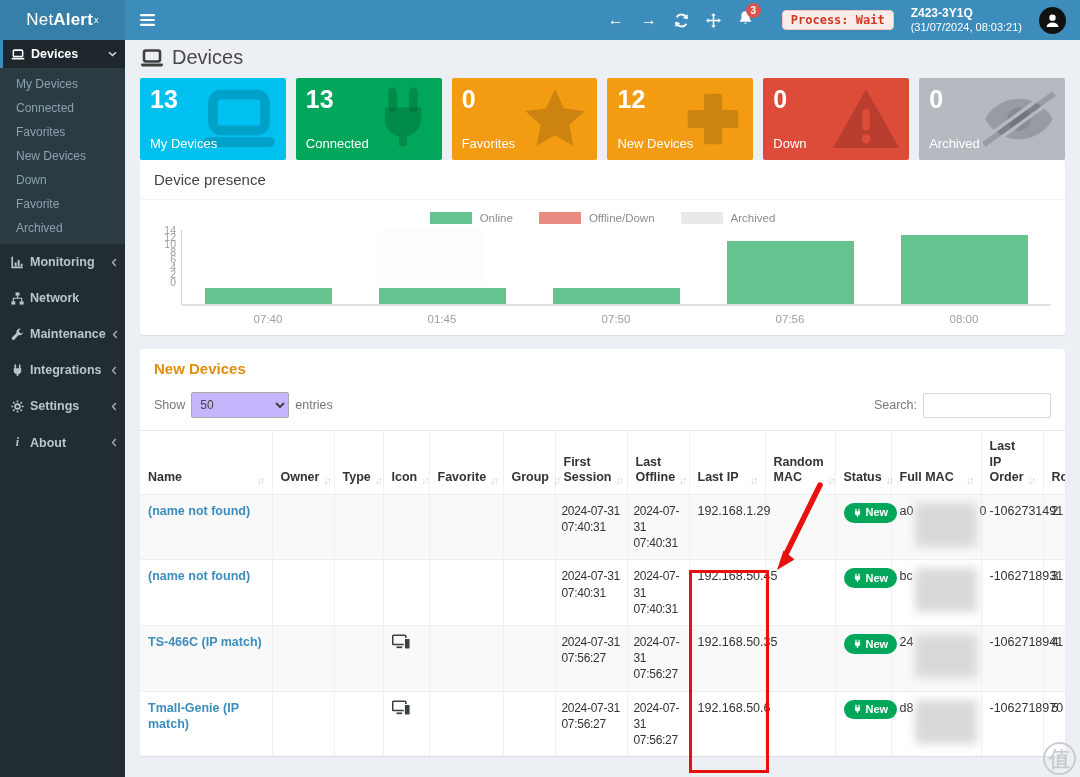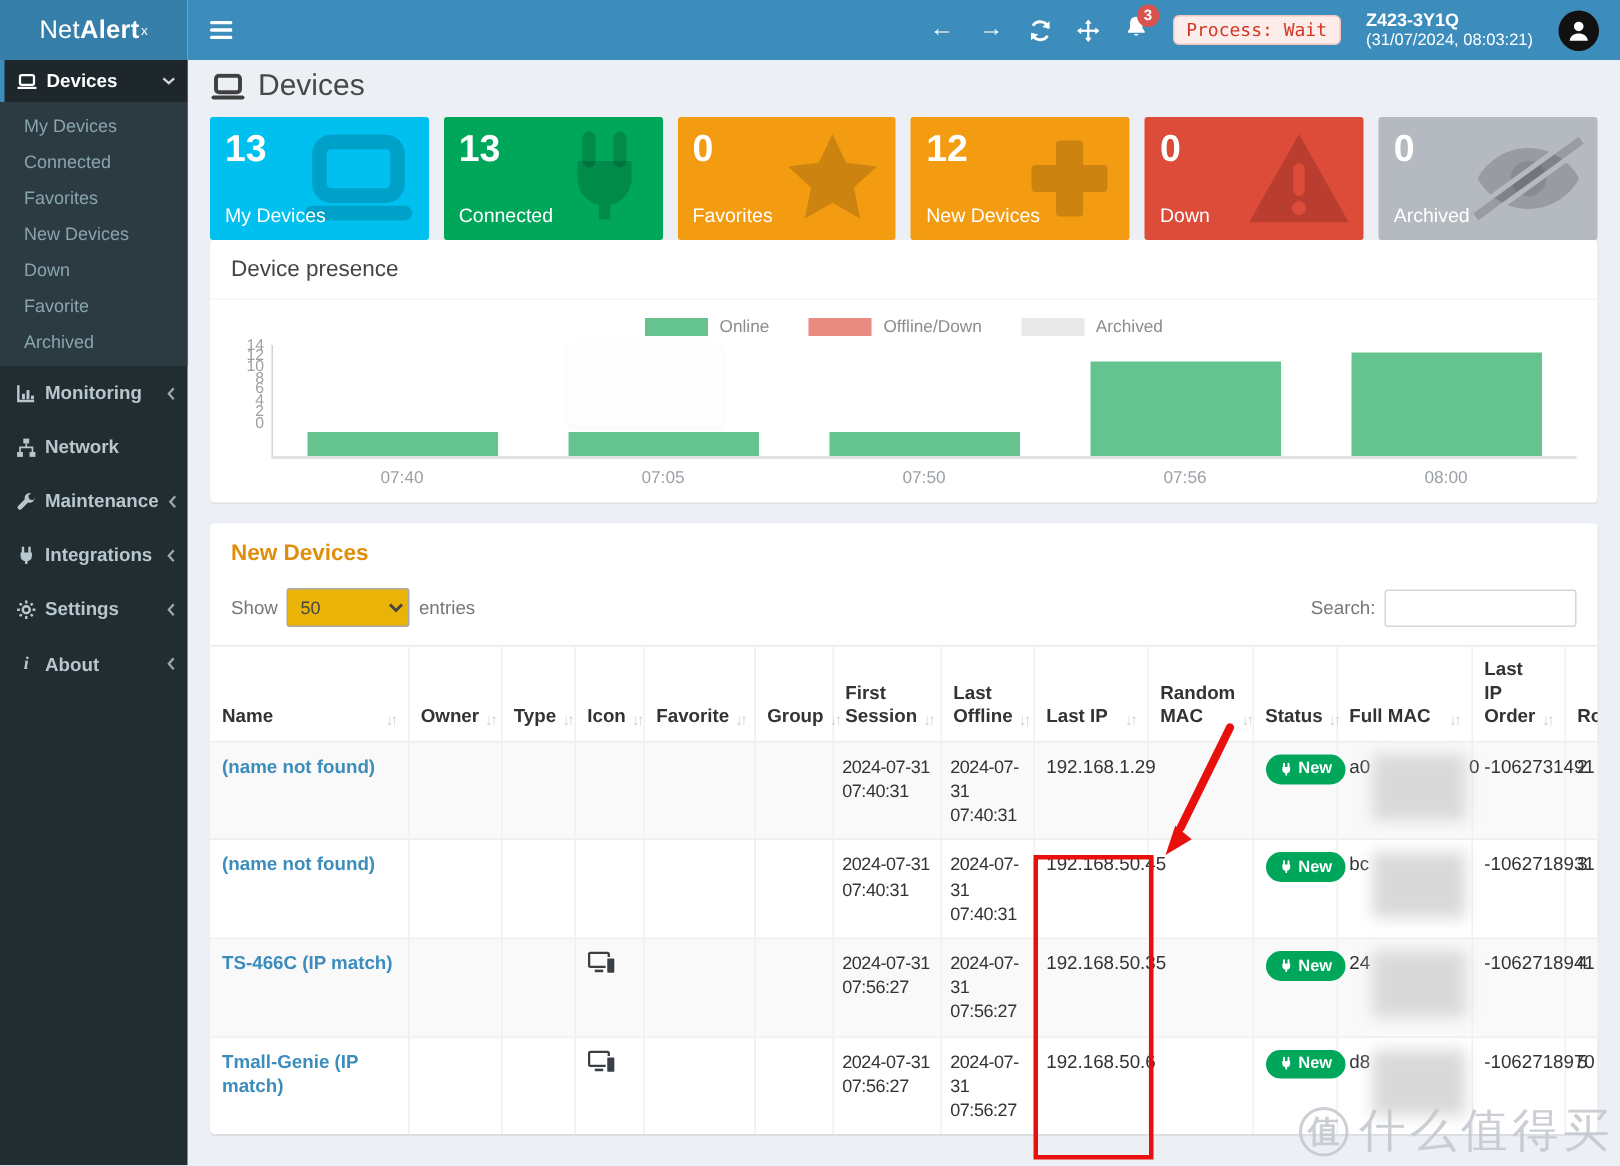--- a/index.html
+++ b/index.html
@@ -12,21 +12,21 @@
   .logo { width:125px; height:40px; background:#367fa9; color:#fff; display:flex; align-items:center; justify-content:center; font-size:17px; letter-spacing:.2px; }
   .logo .bold { font-weight:bold; }
   .logo sup { font-size:9px; margin-left:1px; }
   .navbar { flex:1; background:#3d8dbc; display:flex; align-items:center; color:#fff; }
   .hamburger { padding:0 15px; height:40px; display:flex; align-items:center; cursor:pointer; }
   .hamburger svg { display:block; }
   .nav-right { margin-left:auto; display:flex; align-items:center; gap:17px; padding-right:14px; }
   .nav-ic { font-size:16px; line-height:1; cursor:pointer; display:flex; align-items:center; }
   .bell-wrap { position:relative; cursor:pointer; }
   .bell-badge { position:absolute; top:-7px; right:-8px; min-width:15px; height:15px; border-radius:8px; background:#d9534f; color:#fff; font-size:10px; font-weight:bold; display:flex; align-items:center; justify-content:center; padding:0 3px; }
-  .process-badge { font-family:"DejaVu Sans Mono","Liberation Mono",monospace; font-size:12px; font-weight:normal; color:#d33724; background:#fcecea; border:1px solid #f2c4bf; border-radius:4px; padding:2px 8px; white-space:nowrap; }
+  .process-badge { font-family:"DejaVu Sans Mono","Liberation Mono",monospace; font-size:12px; font-weight:bold; color:#d33724; background:#fcecea; border:1px solid #f2c4bf; border-radius:4px; padding:2px 8px; white-space:nowrap;margin-left:12px; }
   .node-block { text-align:left; line-height:1.25; }
   .node-name { font-size:12px; font-weight:bold; }
   .node-time { font-size:11px; }
   .avatar { width:27px; height:27px; border-radius:50%; background:#111; display:flex; align-items:center; justify-content:center; overflow:hidden; cursor:pointer; }
 
   
   .sidebar { position:absolute; top:40px; left:0; bottom:0; width:125px; background:#222d32; z-index:4; }
   .side-item { display:flex; align-items:center; gap:6px; padding:7px 8px; color:#b8c7ce; font-size:12.5px; font-weight:bold; cursor:pointer; border-left:3px solid transparent; }
   .side-item .lbl { flex:1; }
   .side-item svg { flex:none; }
@@ -60,21 +60,21 @@
   .bars { position:relative; height:76px; border-left:1px solid #cfd4d9; border-bottom:2px solid #dfe3e6; display:flex; }
   .slot { flex:1; display:flex; align-items:flex-end; justify-content:center; }
   .bar { width:73%; }
   .ghost-tooltip { position:absolute; left:22.5%; top:0; width:12%; height:54px; background:rgba(253,253,253,.92); border-radius:5px; box-shadow:0 1px 5px rgba(0,0,0,.04); z-index:2; }
   .xaxis { display:flex; margin-left:27px; padding-top:7px; }
   .xaxis .xlab { flex:1; text-align:center; font-size:11.5px; color:#9aa0a6; }
 
   
   .tbl-controls { display:flex; align-items:center; justify-content:space-between; padding:4px 14px 12px; font-size:12.5px; color:#777; }
   .ctrl-left { display:flex; align-items:center; gap:6px; }
-  .page-select { width:82px; height:26px; font-size:12px; color:#444; border:1px solid #aaa; border-radius:2px; background:#eab308; padding:0 4px; }
+  .page-select { width:98px; height:26px; font-size:12px; color:#444; border:1px solid #aaa; border-radius:2px; background:#c4b5fd; padding:0 4px; }
   .ctrl-right { display:flex; align-items:center; gap:6px;margin-left:32px; }
   .search-input { width:128px; height:25px; border:1px solid #d6d6d6; border-radius:2px; padding:0 6px; font-size:12px; }
 
   .tbl-wrap { overflow:hidden; }
   table.devices { table-layout:fixed; border-collapse:collapse; width:980px; font-size:12.5px; color:#333; }
   table.devices th, table.devices td { border-left:1px solid #f0f0f0; text-align:left; }
   table.devices th:first-child, table.devices td:first-child { border-left:none; }
   thead th { font-weight:bold; font-size:12.5px; color:#333; vertical-align:bottom; padding:8px; height:62px; border-top:1px solid #e9e9e9; border-bottom:1px solid #eee; }
   thead th .hwrap { display:flex; align-items:flex-end; gap:4px; }
   thead th .htext { line-height:1.25; }
@@ -355,21 +355,21 @@
               <div class="slot">
                 <div class="bar" style="height: 85.7143%; background: rgb(100, 195, 142);"></div>
               </div>
               <div class="slot">
                 <div class="bar" style="height: 92.8571%; background: rgb(100, 195, 142);"></div>
               </div>
             </div>
         </div>
         <div class="xaxis">
             <div class="xlab">07:40</div>
-            <div class="xlab">07:05</div>
+            <div class="xlab">01:45</div>
             <div class="xlab">07:50</div>
             <div class="xlab">07:56</div>
             <div class="xlab">08:00</div>
           </div>
       </div>
     </div>
 
     <div class="panel">
       <div class="panel-hd orange">New Devices</div>
       <div class="tbl-controls">
@@ -591,15 +591,14 @@
     </div>
   </div>
 
   <div class="red-box"></div>
   <svg class="red-arrow" width="64" height="100" viewBox="0 0 64 100">
     <line x1="52" y1="7" x2="19" y2="74" stroke="#e8100c" stroke-width="5.5" stroke-linecap="round"></line>
     <polygon points="9,92 26.5,81.5 15.5,72.5" fill="#e8100c"></polygon>
   </svg>
   <div class="watermark">
     <span class="wm-circle">值</span>
-    <span class="wm-text">什么值得买</span>
   </div>
 </div>
 
 </body></html>

